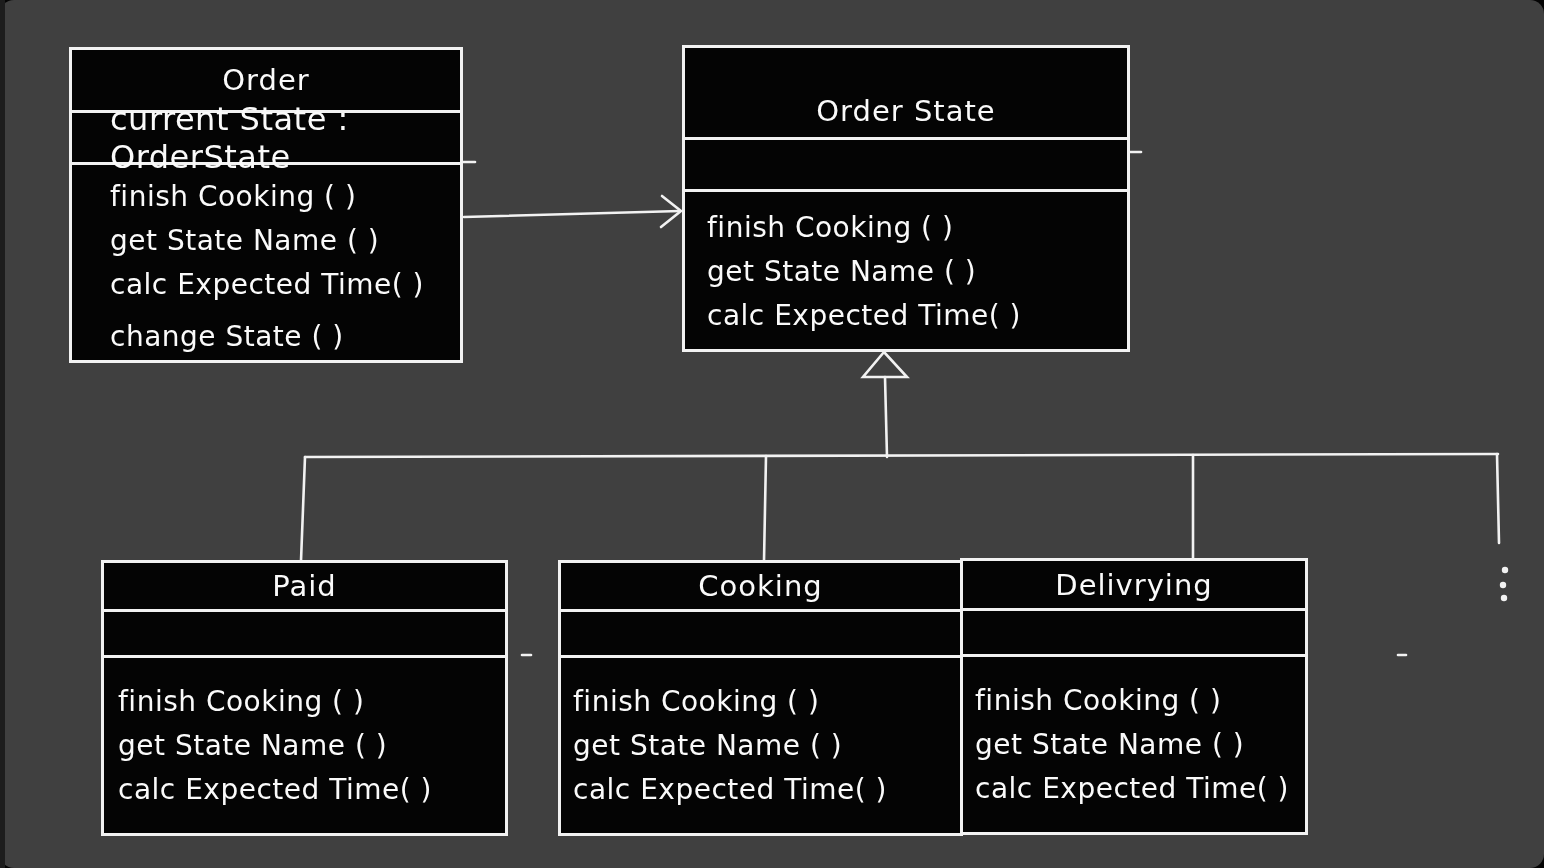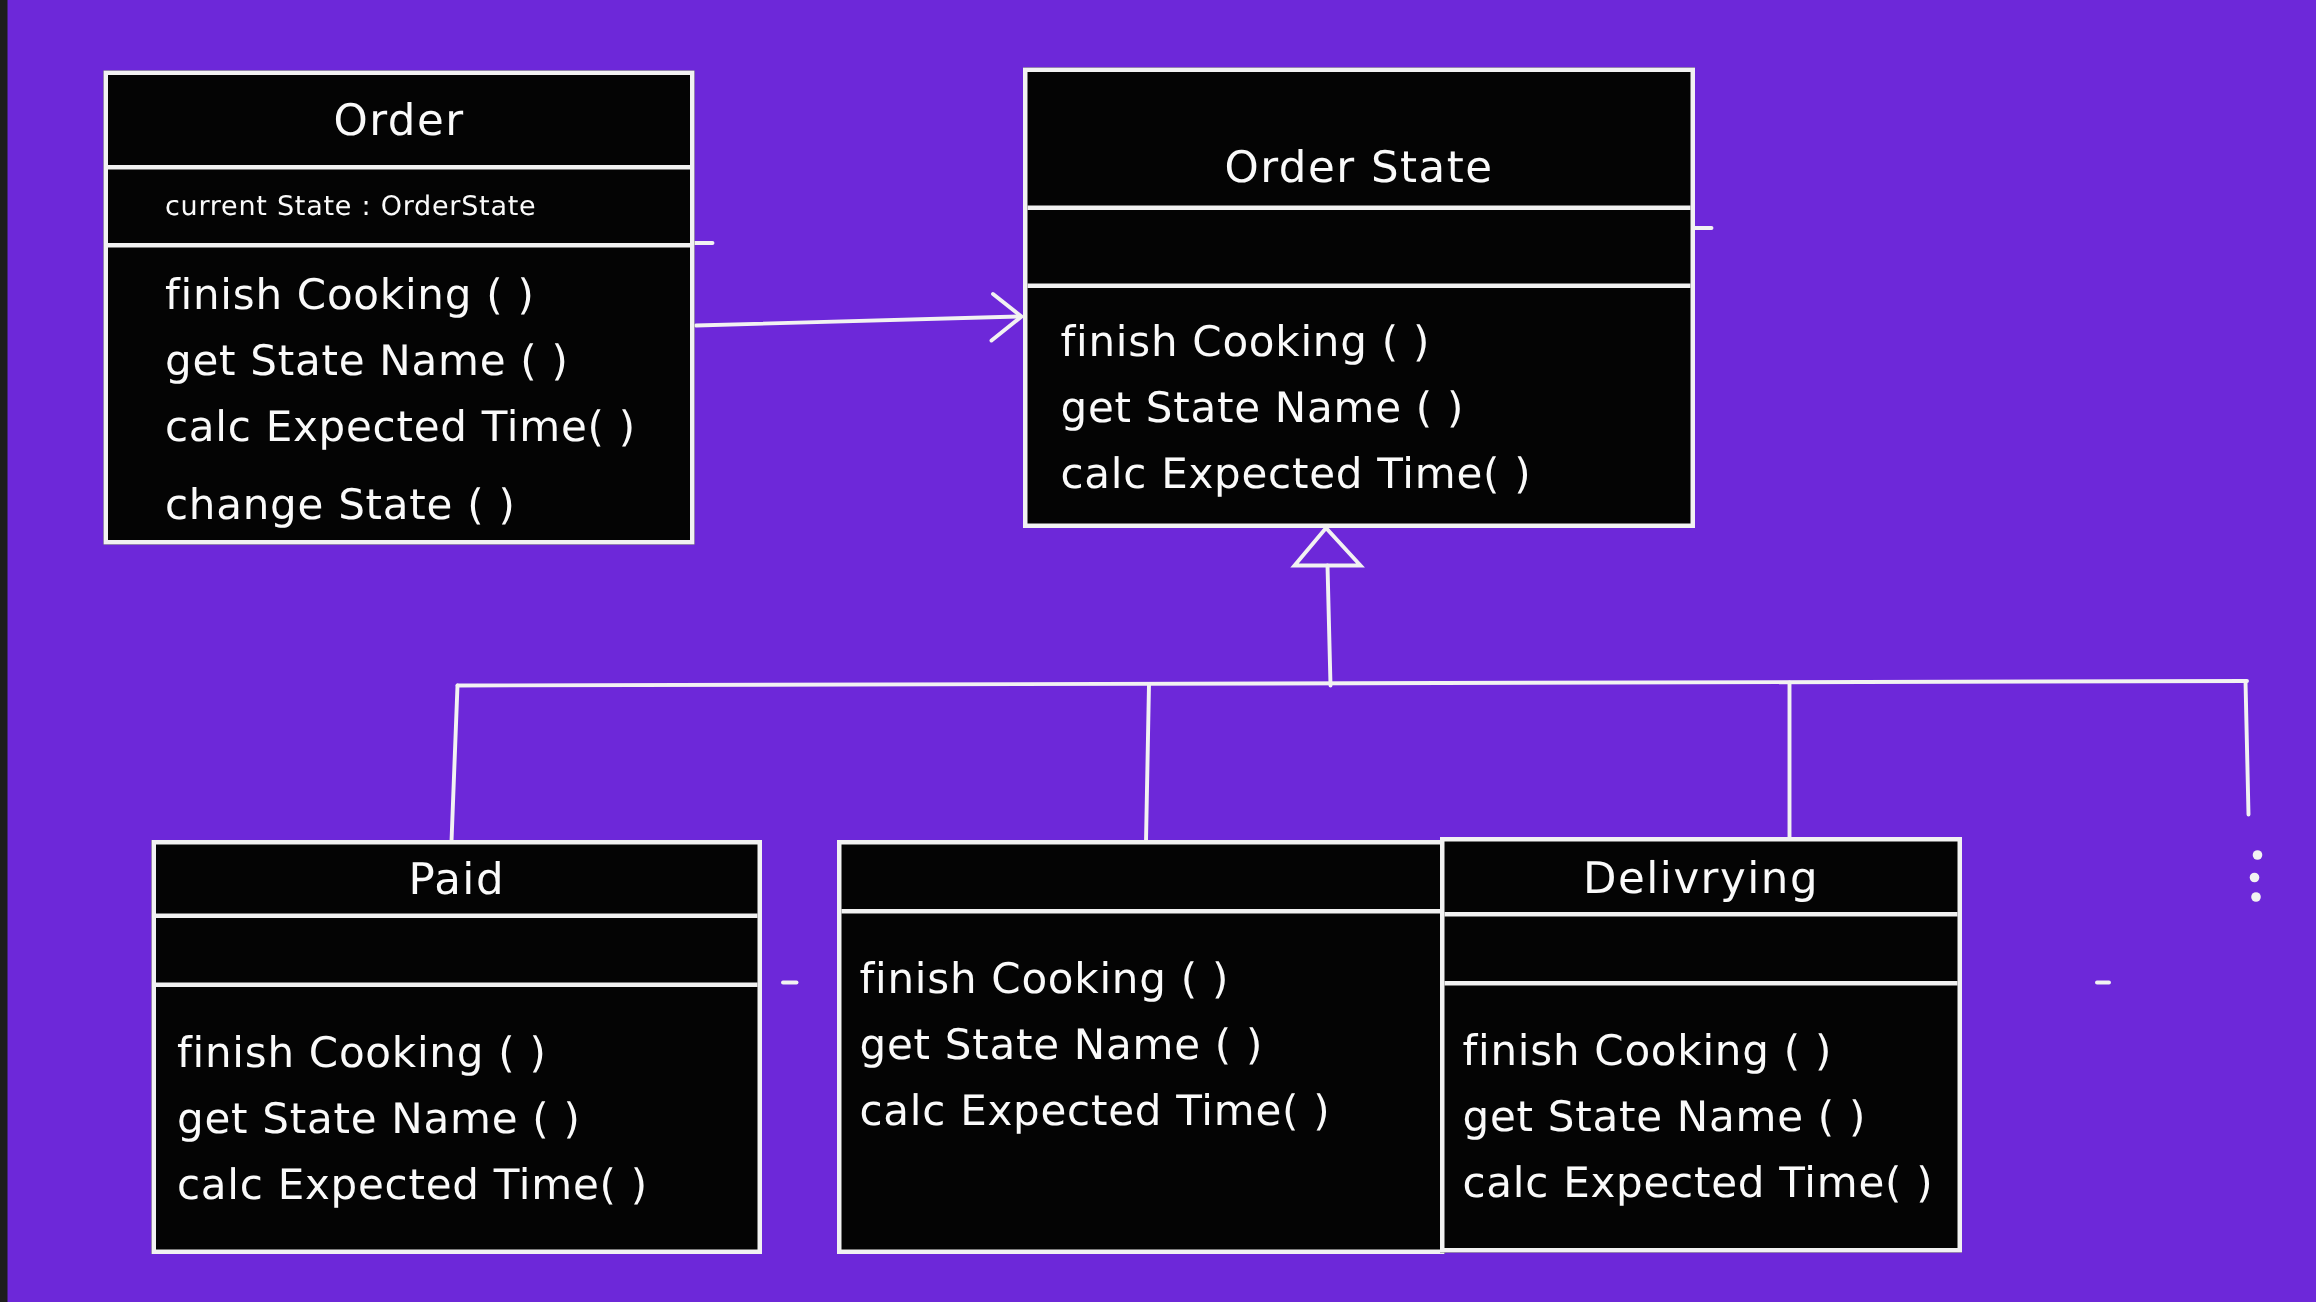--- a/index.html
+++ b/index.html
@@ -8,21 +8,22 @@
     background: #040404;
     width: 1544px;
     height: 868px;
     overflow: hidden;
     font-family: "DejaVu Sans", sans-serif;
   }
   #canvas {
     position: relative;
     width: 1544px;
     height: 868px;
-    background: #6d28d9;
+    background: #404040;
+    border-radius: 14px;
   }
   .edge-strip {
     position: absolute;
     left: 0; top: 0;
     width: 5px; height: 868px;
     background: #1d1d1d;
   }
   svg.connector-layer {
     position: absolute;
     left: 0; top: 0;
@@ -43,21 +44,21 @@
   .uml-title {
     display: flex;
     align-items: center;
     justify-content: center;
     font-size: 29px;
     letter-spacing: 1px;
   }
   .uml-attrs {
     display: flex;
     align-items: center;
-    font-size: 18px;
+    font-size: 32px;
     letter-spacing: 0.5px;
   }
   .uml-methods {
     border-bottom: none;
     font-size: 28px;
     letter-spacing: 0.5px;
   }
   .method-line {
     line-height: 44px;
     white-space: nowrap;
@@ -134,20 +135,21 @@
     <div class="uml-row uml-title" style="height:49px;">Paid</div>
     <div class="uml-row uml-attrs" style="height:46px;"></div>
     <div class="uml-row uml-methods" style="padding:22px 0 0 14px;">
       <div class="method-line">finish Cooking ( )</div>
       <div class="method-line">get State Name ( )</div>
       <div class="method-line">calc Expected Time( )</div>
     </div>
   </div>
 
   <div class="uml-class" style="left:558px; top:560px; width:405px; height:276px;">
+    <div class="uml-row uml-title" style="height:49px;">Cooking</div>
     <div class="uml-row uml-attrs" style="height:46px;"></div>
     <div class="uml-row uml-methods" style="padding:22px 0 0 12px;">
       <div class="method-line">finish Cooking ( )</div>
       <div class="method-line">get State Name ( )</div>
       <div class="method-line">calc Expected Time( )</div>
     </div>
   </div>
 
   <div class="uml-class" style="left:960px; top:558px; width:348px; height:277px;">
     <div class="uml-row uml-title" style="height:50px;">Delivrying</div>

